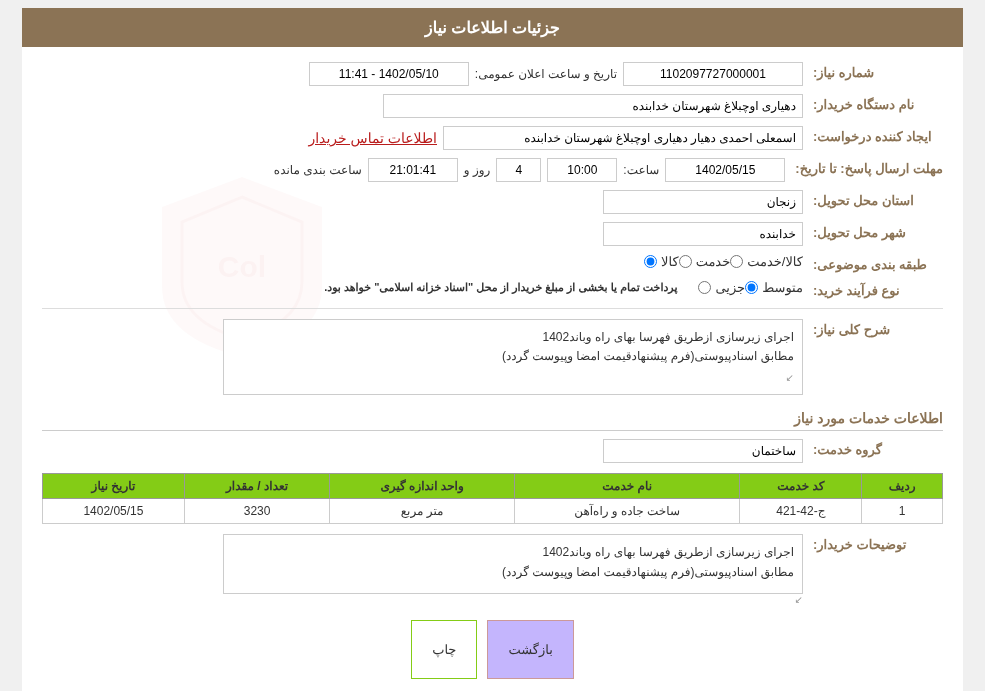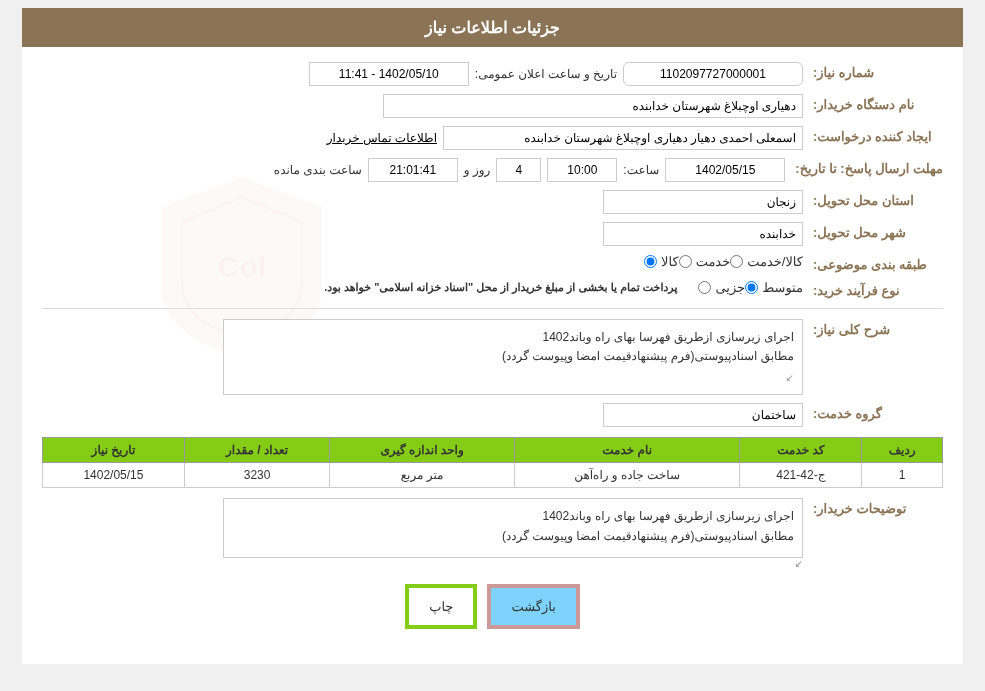--- a/index.html
+++ b/index.html
@@ -28,26 +28,26 @@
     }
     .input-field {
       border: 1px solid #ccc;
       background: #fff;
       padding: 3px 6px;
       height: 24px;
       font-family: Tahoma, Arial, sans-serif;
       font-size: 12px;
       direction: rtl;
     }
-    .input-medium { width: 200px; border-radius: 6px; }
+    .input-medium { width: 200px; }
     .contact-link {
-      color: #000000;
+      color: #b91c1c;
       text-decoration: underline;
       cursor: pointer;
-      font-size: 12px;
+      font-size: 14px;
     }
     .inline-label {
       color: #333;
       font-size: 12px;
       white-space: nowrap;
     }
     .radio-group {
       display: flex;
       align-items: center;
       flex-direction: row-reverse;
@@ -98,32 +98,32 @@
       background: #fff;
     }
     .button-row {
       display: flex;
       justify-content: center;
       gap: 10px;
       margin-top: 15px;
       padding-bottom: 20px;
     }
     .btn {
-      padding: 11px 20px;
+      padding: 21px 20px;
       font-family: Tahoma, Arial, sans-serif;
       font-size: 13px;
       cursor: pointer;
-      border: 4px solid #84cc16;
+      border: 1px solid #84cc16;
     }
     .btn-print {
       background: #fff;
       color: #333;
     }
     .btn-back {
-      background: #7dd3fc;
+      background: #c4b5fd;
       color: #333;
       border-color: #cc9999;
     }
     .shield-watermark {
       position: absolute;
       left: 120px;
       top: 120px;
       width: 200px;
       height: 200px;
       opacity: 0.08;
@@ -283,20 +283,21 @@
       <div class="info-label">شرح کلی نیاز:</div>
       <div class="info-value-area">
         <div class="description-box">
           <div>اجرای زیرسازی ازطریق فهرسا بهای راه وباند1402</div>
           <div>مطابق اسنادپیوستی(فرم پیشنهادقیمت امضا وپیوست گردد)</div>
           <div style="color:#999; font-size:10px; margin-top:4px;">↙</div>
         </div>
       </div>
     </div>
 
+    <div class="section-title">اطلاعات خدمات مورد نیاز</div>
 
     <div class="info-row">
       <div class="info-label">گروه خدمت:</div>
       <div class="info-value-area">
         <input type="text" class="input-field" value="ساختمان" style="width: 200px;">
       </div>
     </div>
 
     <div class="table-container">
       <table>

